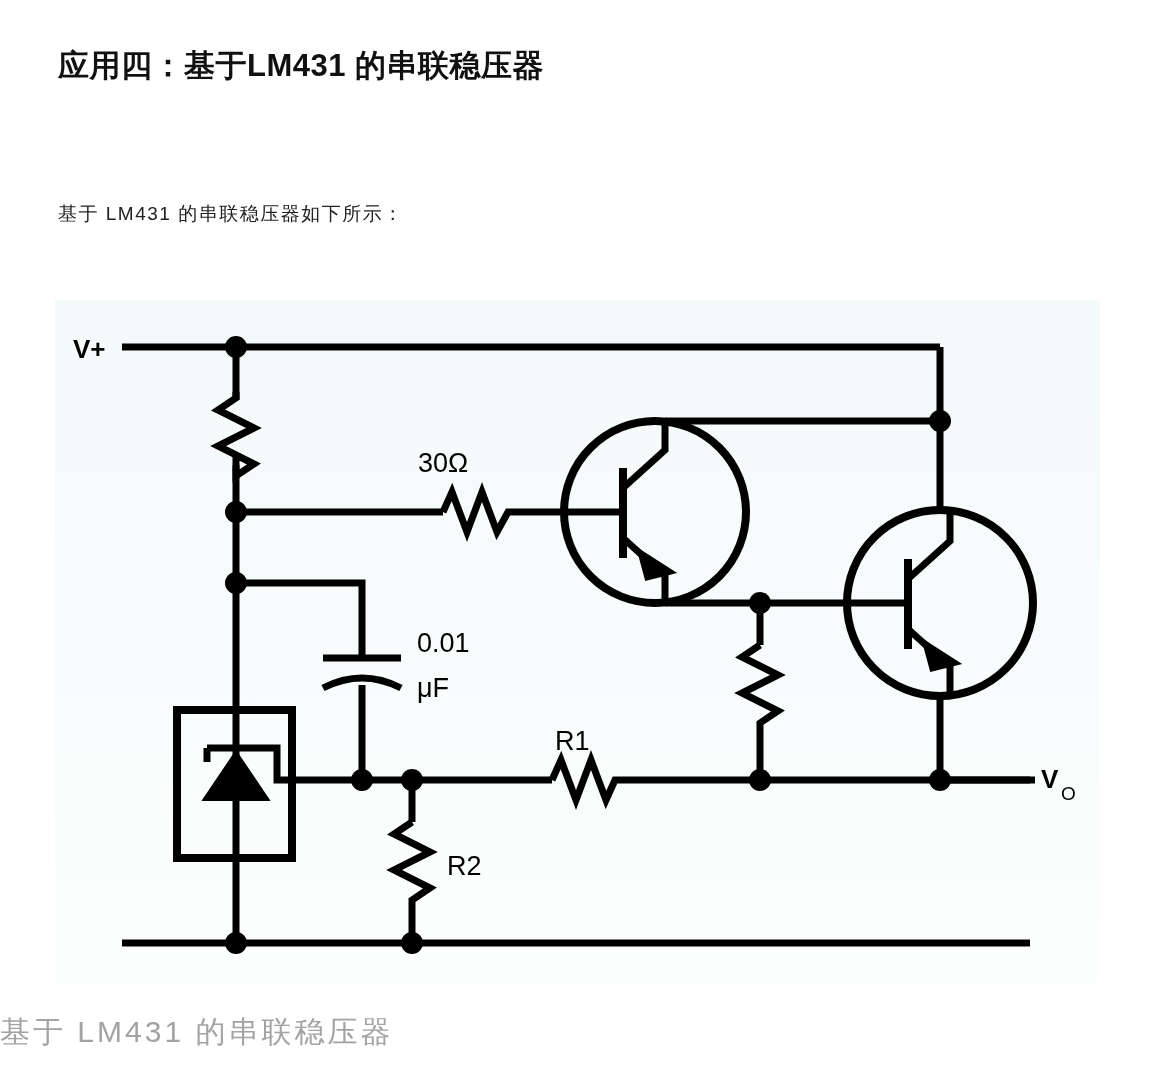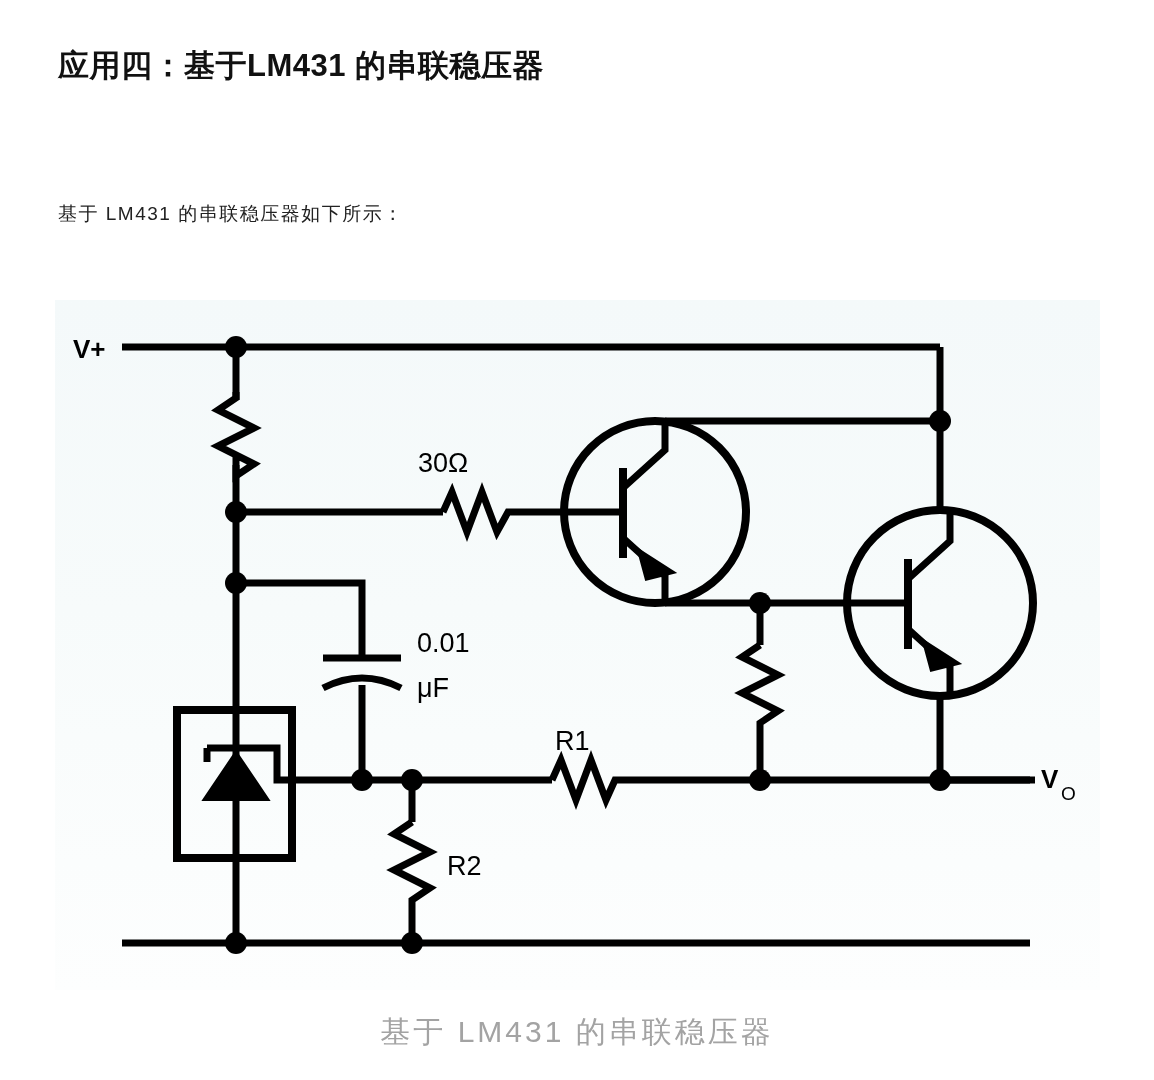--- a/index.html
+++ b/index.html
@@ -50,21 +50,20 @@
   .figure-svg {
     display: block;
     width: 1045px;
     height: 690px;
   }
   .figure-caption {
     position: absolute;
     left: 0;
     right: 0;
     top: 1012px;
-    text-align: center;
     font-size: 30px;
     letter-spacing: 3px;
     color: #a3a3a3;
   }
   svg text {
     font-family: "Liberation Sans", "DejaVu Sans", sans-serif;
     fill: #000000;
   }
   .lbl {
     font-size: 27px;

